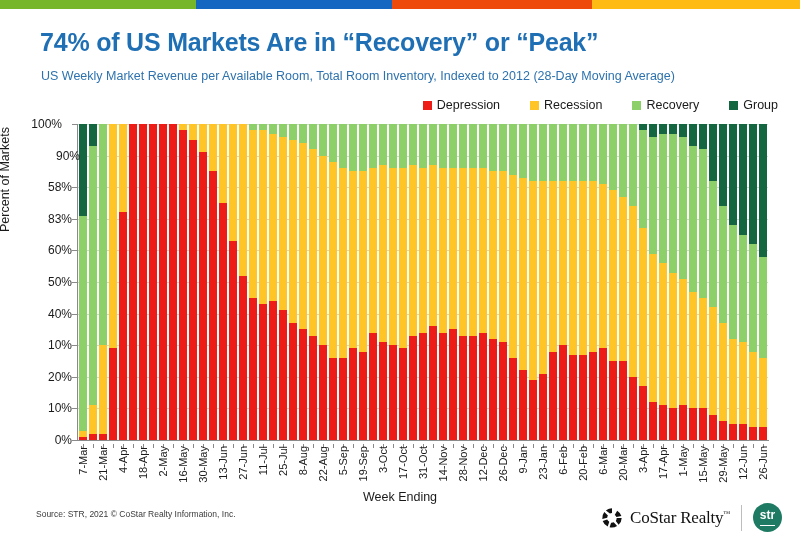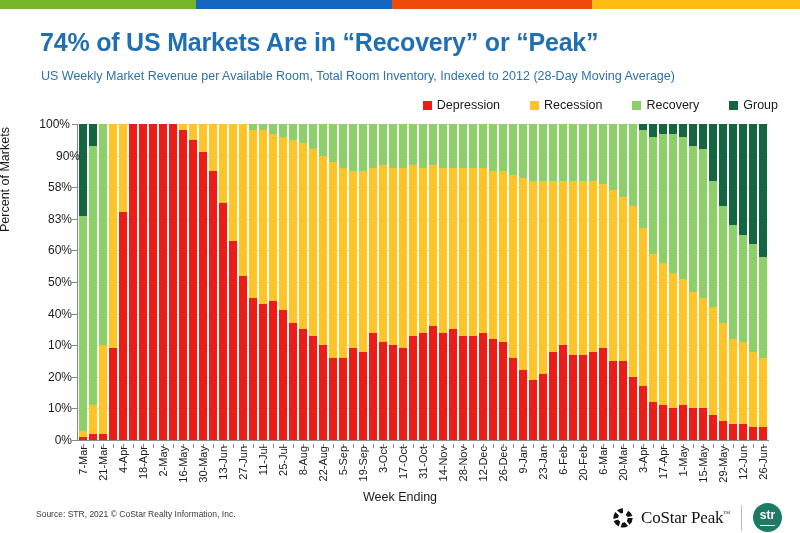--- a/index.html
+++ b/index.html
@@ -746,21 +746,21 @@
       <g fill="#111">
         <path d="M12 2.2a9.8 9.8 0 0 0-6.1 2.2l4.0 3.1A5.0 5.0 0 0 1 12 7.1z"></path>
         <path d="M4.3 6.1A9.8 9.8 0 0 0 2.3 13l4.9-1.2a5.0 5.0 0 0 1 .7-2.4z"></path>
         <path d="M2.7 14.9a9.8 9.8 0 0 0 5.0 5.6l1.6-4.8a5.0 5.0 0 0 1-2.1-2.3z"></path>
         <path d="M9.6 21.3a9.8 9.8 0 0 0 7.5-1.3l-3.4-3.7a5.0 5.0 0 0 1-2.6 0.4z"></path>
         <path d="M18.6 18.8a9.8 9.8 0 0 0 3.1-6.9l-5.0 0.2a5.0 5.0 0 0 1-0.9 2.8z"></path>
         <path d="M21.4 10.0a9.8 9.8 0 0 0-4.2-5.3l-2.5 4.4a5.0 5.0 0 0 1 1.7 1.9z"></path>
       </g>
     </svg>
     <span id="costarword">
-      <span>CoStar Peak</span><sup>™</sup>
+      <span>CoStar Realty</span><sup>™</sup>
     </span>
   </div>
   <div id="divider"></div>
   <div id="strbadge">
     <span>str</span>
   </div>
 </div>
 
 <div class="ylab" style="top: 440px; left: 26px; position: absolute;">0%</div>
 <div class="ytick" style="top: 440px;"></div>
@@ -775,14 +775,14 @@
 <div class="ylab" style="top: 282px; left: 26px; position: absolute;">50%</div>
 <div class="ytick" style="top: 282px;"></div>
 <div class="ylab" style="top: 250.4px; left: 26px; position: absolute;">60%</div>
 <div class="ytick" style="top: 250.4px;"></div>
 <div class="ylab" style="top: 218.8px; left: 26px; position: absolute;">83%</div>
 <div class="ytick" style="top: 218.8px;"></div>
 <div class="ylab" style="top: 187.2px; left: 26px; position: absolute;">58%</div>
 <div class="ytick" style="top: 187.2px;"></div>
 <div class="ylab" style="top: 155.6px; left: 34px; position: absolute;">90%</div>
 <div class="ytick" style="top: 155.6px;"></div>
-<div class="ylab" style="top: 124px; left: 24px; position: absolute;">100%</div>
+<div class="ylab" style="top: 124px; left: 16px; position: absolute;">100%</div>
 <div class="ytick" style="top: 124px;"></div>
 
 </body></html>

